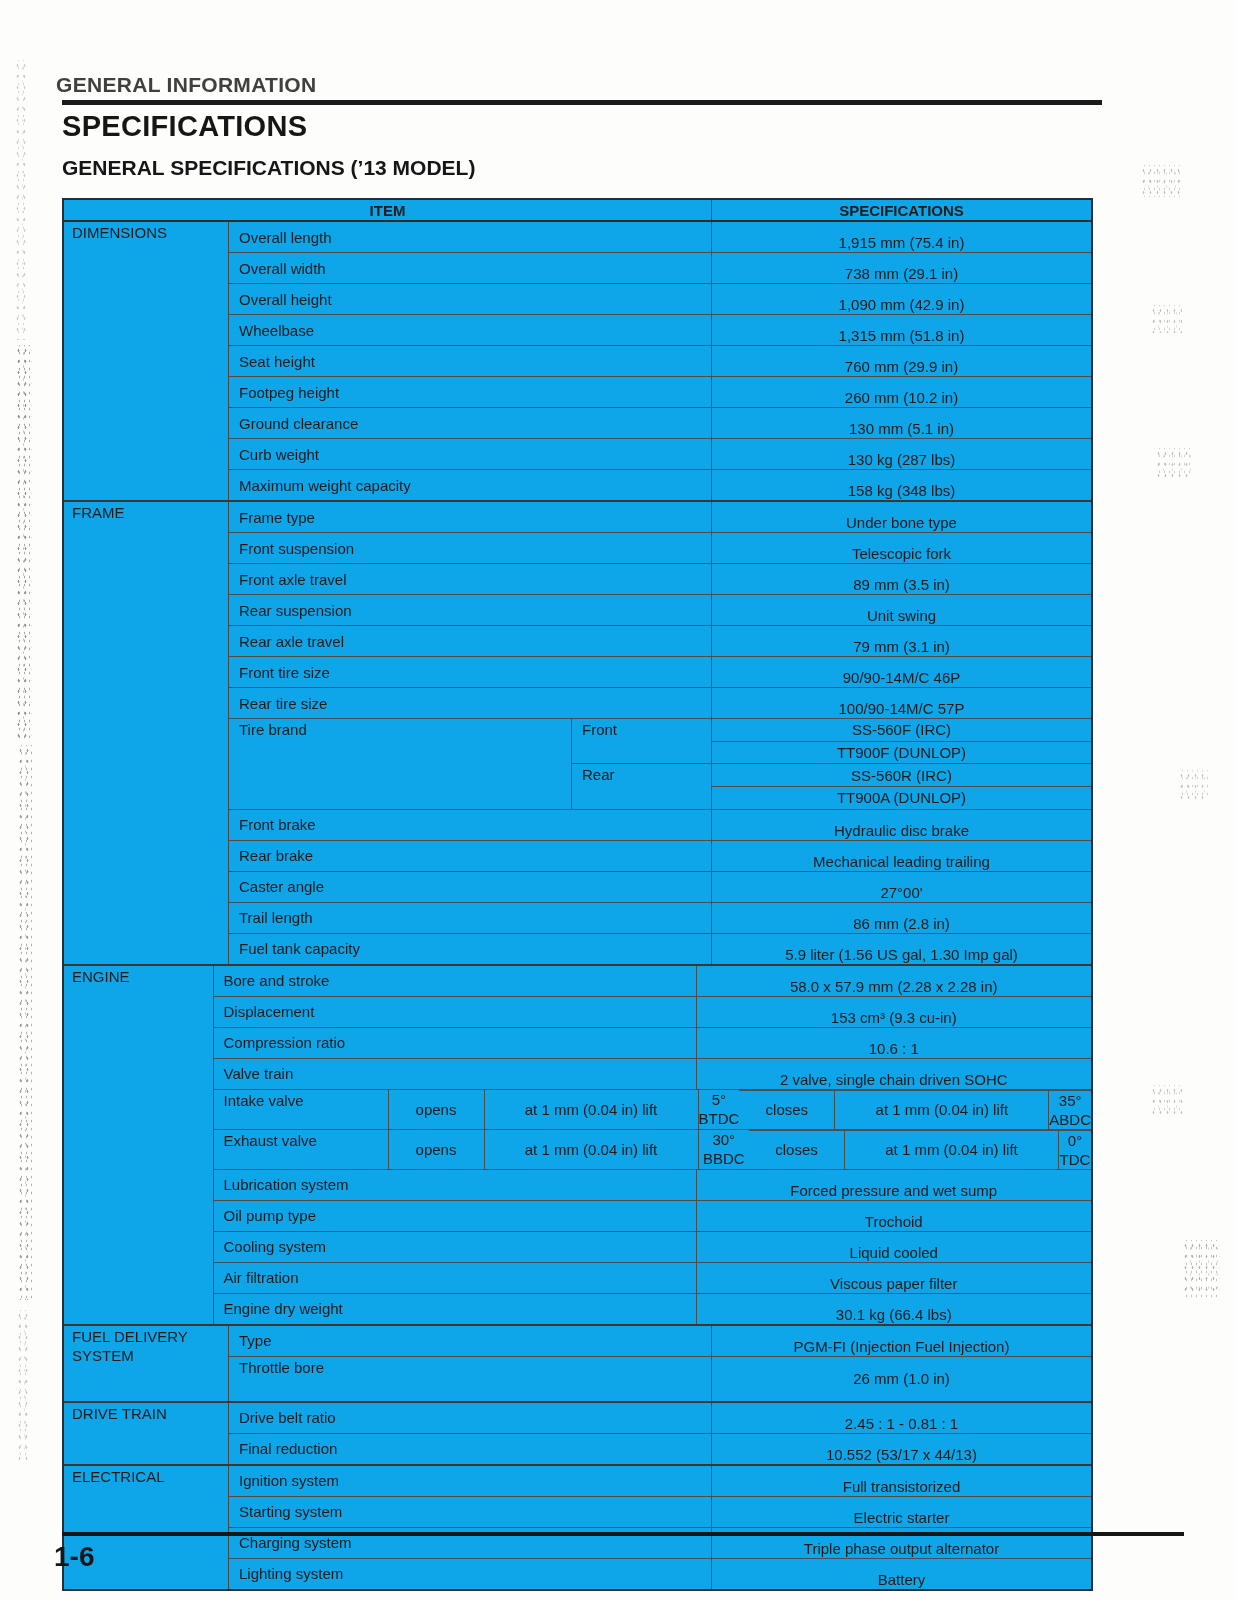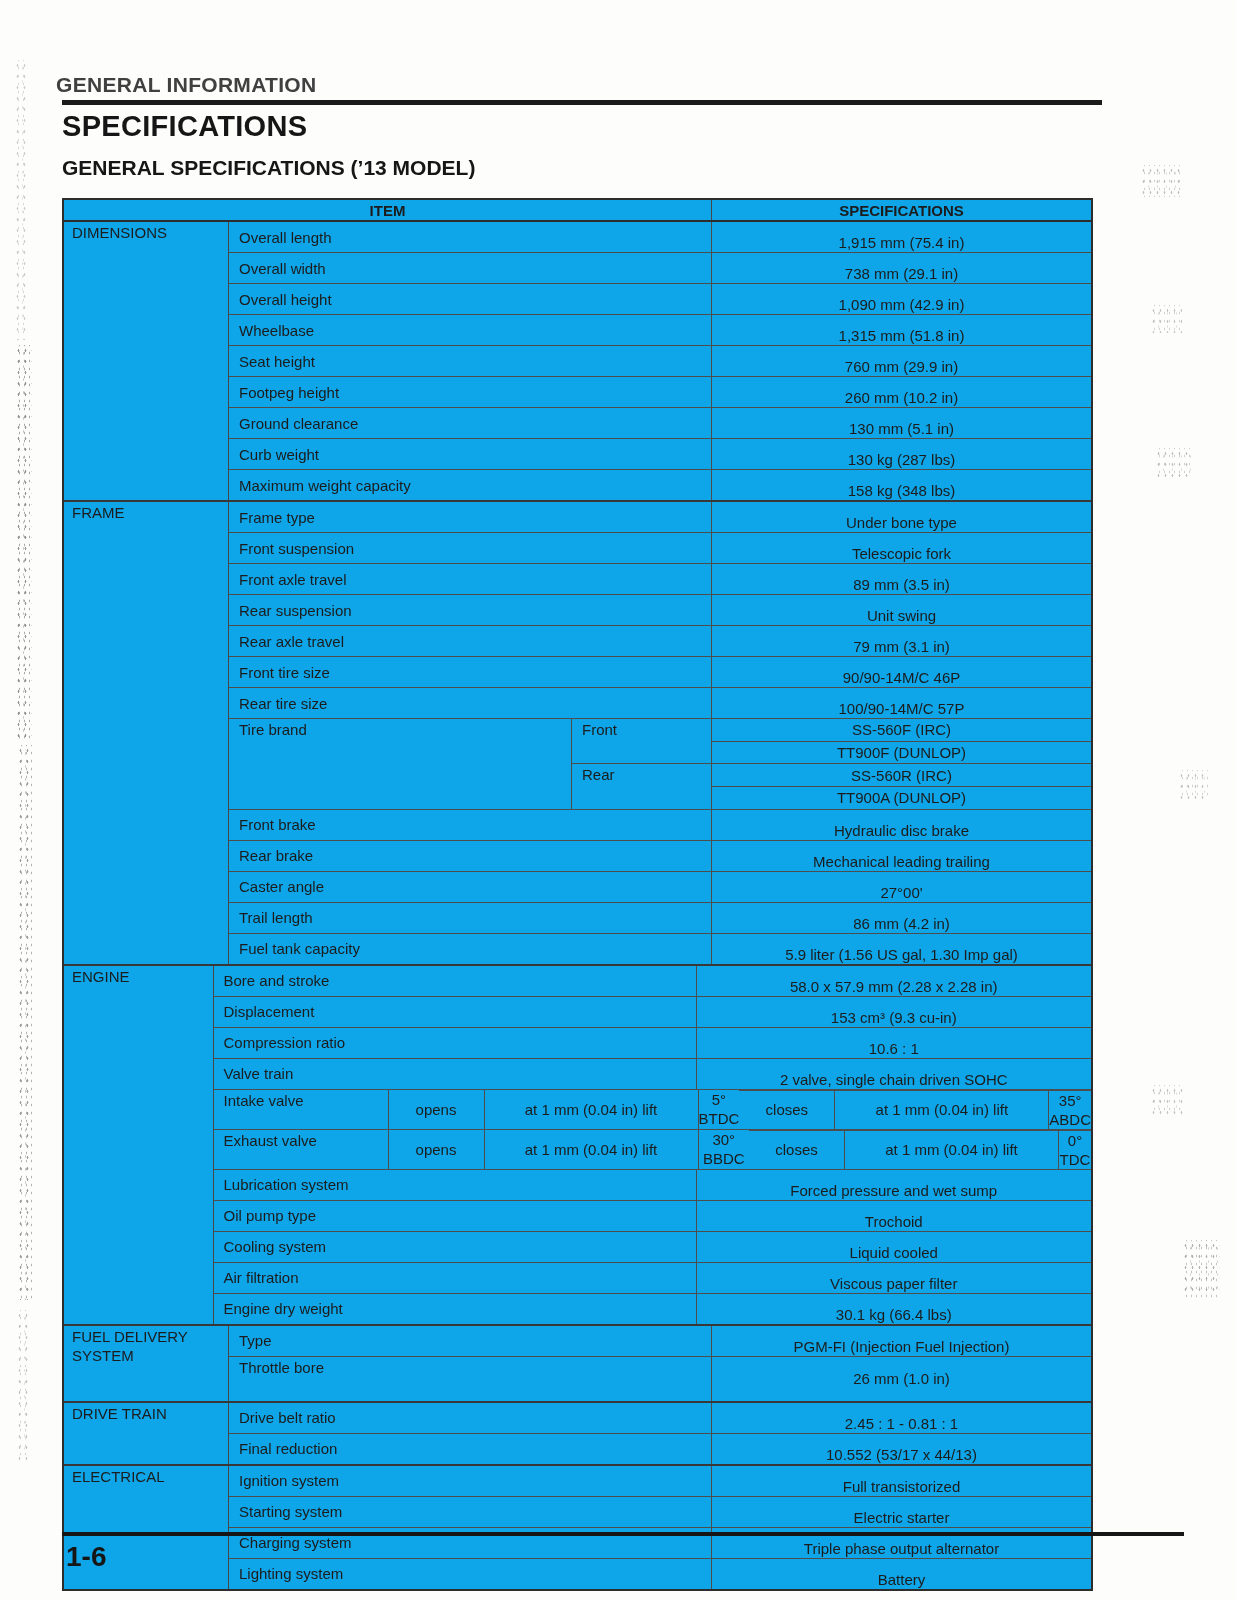--- a/index.html
+++ b/index.html
@@ -47,21 +47,21 @@
   .vname{width:175px;border-right:1px solid #4d4d4d;box-sizing:border-box;padding:1px 10px 0;}
   .vcol{flex:1;display:flex;}
   .vrow{display:flex;min-height:21.7px;}
   .vrow + .vrow{border-top:1px solid #4d4d4d;}
   .vevent{width:95px;border-right:1px solid #4d4d4d;display:flex;align-items:center;justify-content:center;}
   .vcond{width:213px;border-right:1px solid #4d4d4d;display:flex;align-items:center;justify-content:center;}
   .vspec{flex:1;display:flex;align-items:center;justify-content:center;text-align:center;}
 
   
   .footer-rule{position:absolute;left:62px;top:1532px;width:1122px;height:4px;background:#161616;}
-  .page-number{position:absolute;left:66px;top:1541px;font-size:28px;font-weight:bold;color:#161616;}
+  .page-number{position:absolute;left:54px;top:1541px;font-size:28px;font-weight:bold;color:#161616;}
 
   
   .noise{position:absolute;pointer-events:none;
          background-image:radial-gradient(#2c2c2c .8px,transparent 1.1px),
                           radial-gradient(#5a5a5a .7px,transparent 1px),
                           radial-gradient(#8a8a8a .6px,transparent .9px);
          background-size:7px 11px,5px 8px,9px 13px;
          background-position:0 0,2px 4px,4px 2px;}
   .n1{left:14px;top:60px;width:14px;height:280px;opacity:.22;}
   .n2{left:15px;top:345px;width:17px;height:395px;opacity:.5;}
@@ -205,21 +205,21 @@
         <div class="r">
             <div class="ci">Rear brake</div>
             <div class="cs">Mechanical leading trailing</div>
           </div>
         <div class="r">
             <div class="ci">Caster angle</div>
             <div class="cs">27°00'</div>
           </div>
         <div class="r">
             <div class="ci">Trail length</div>
-            <div class="cs">86 mm (4.2 in)</div>
+            <div class="cs">86 mm (2.8 in)</div>
           </div>
         <div class="r">
             <div class="ci">Fuel tank capacity</div>
             <div class="cs">5.9 liter (1.56 US gal, 1.30 Imp gal)</div>
           </div>
       </div>
     </div>
 
     <div class="sec">
       <div class="cat">ENGINE</div>

